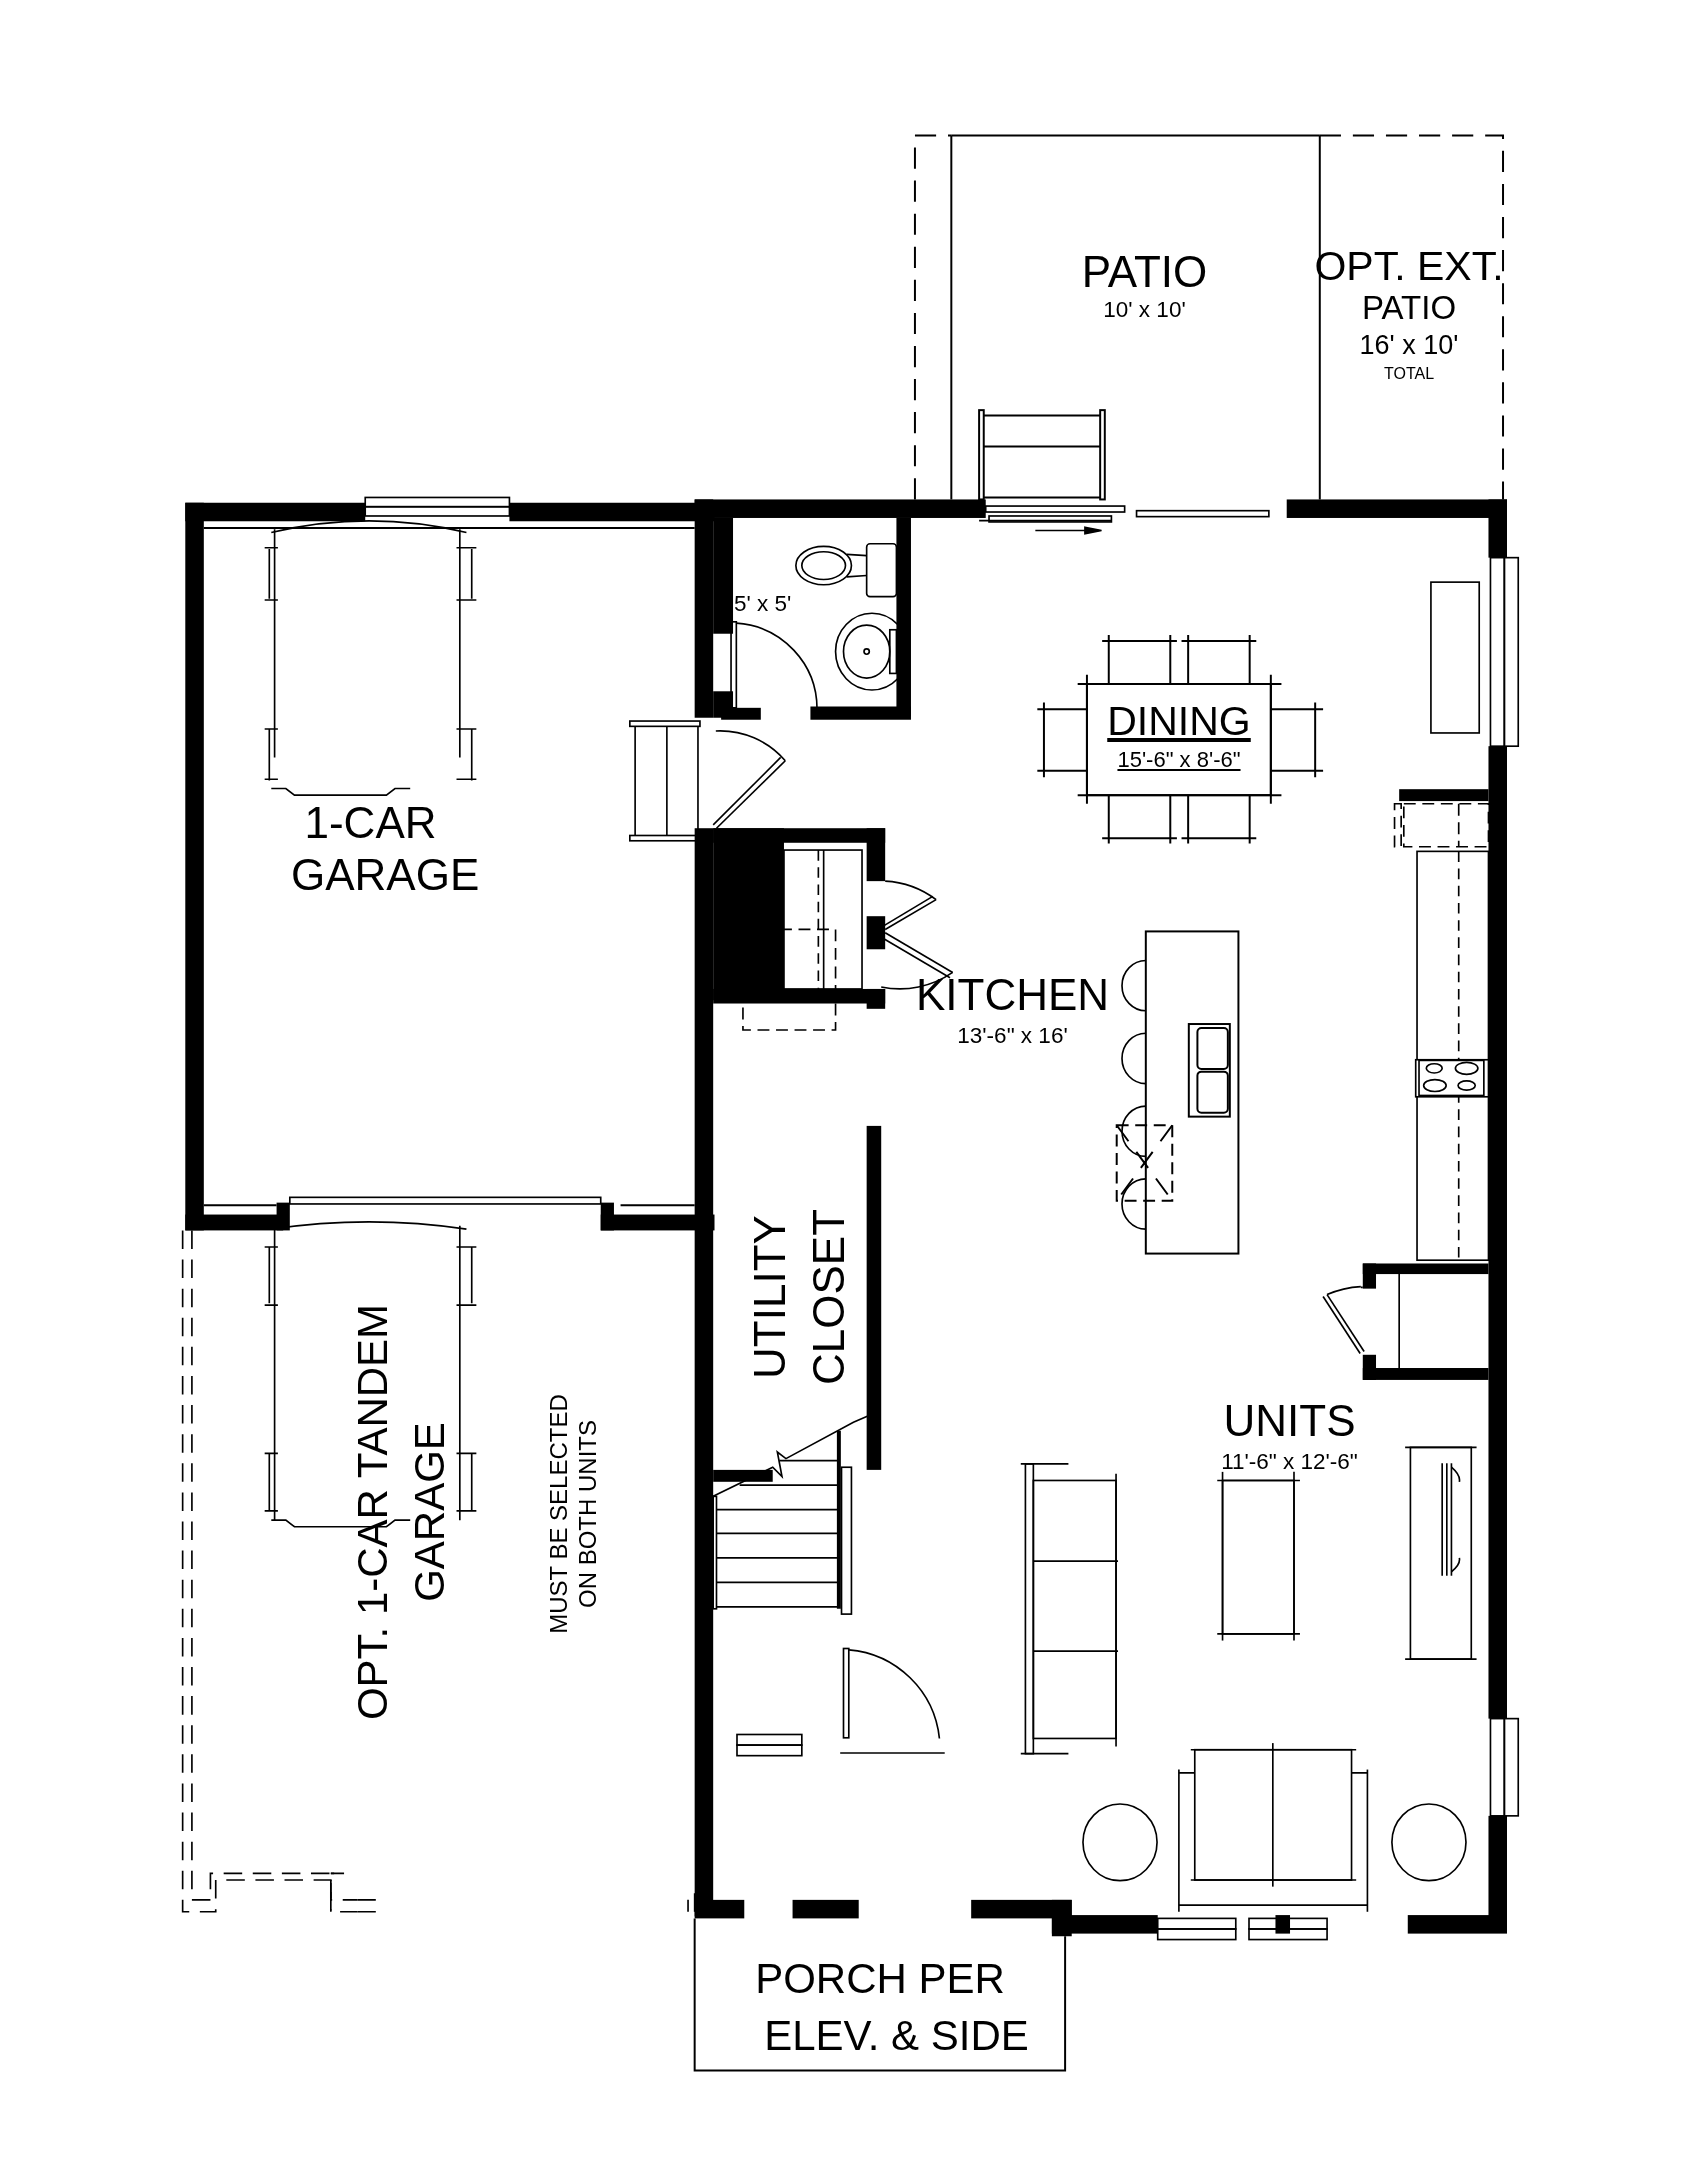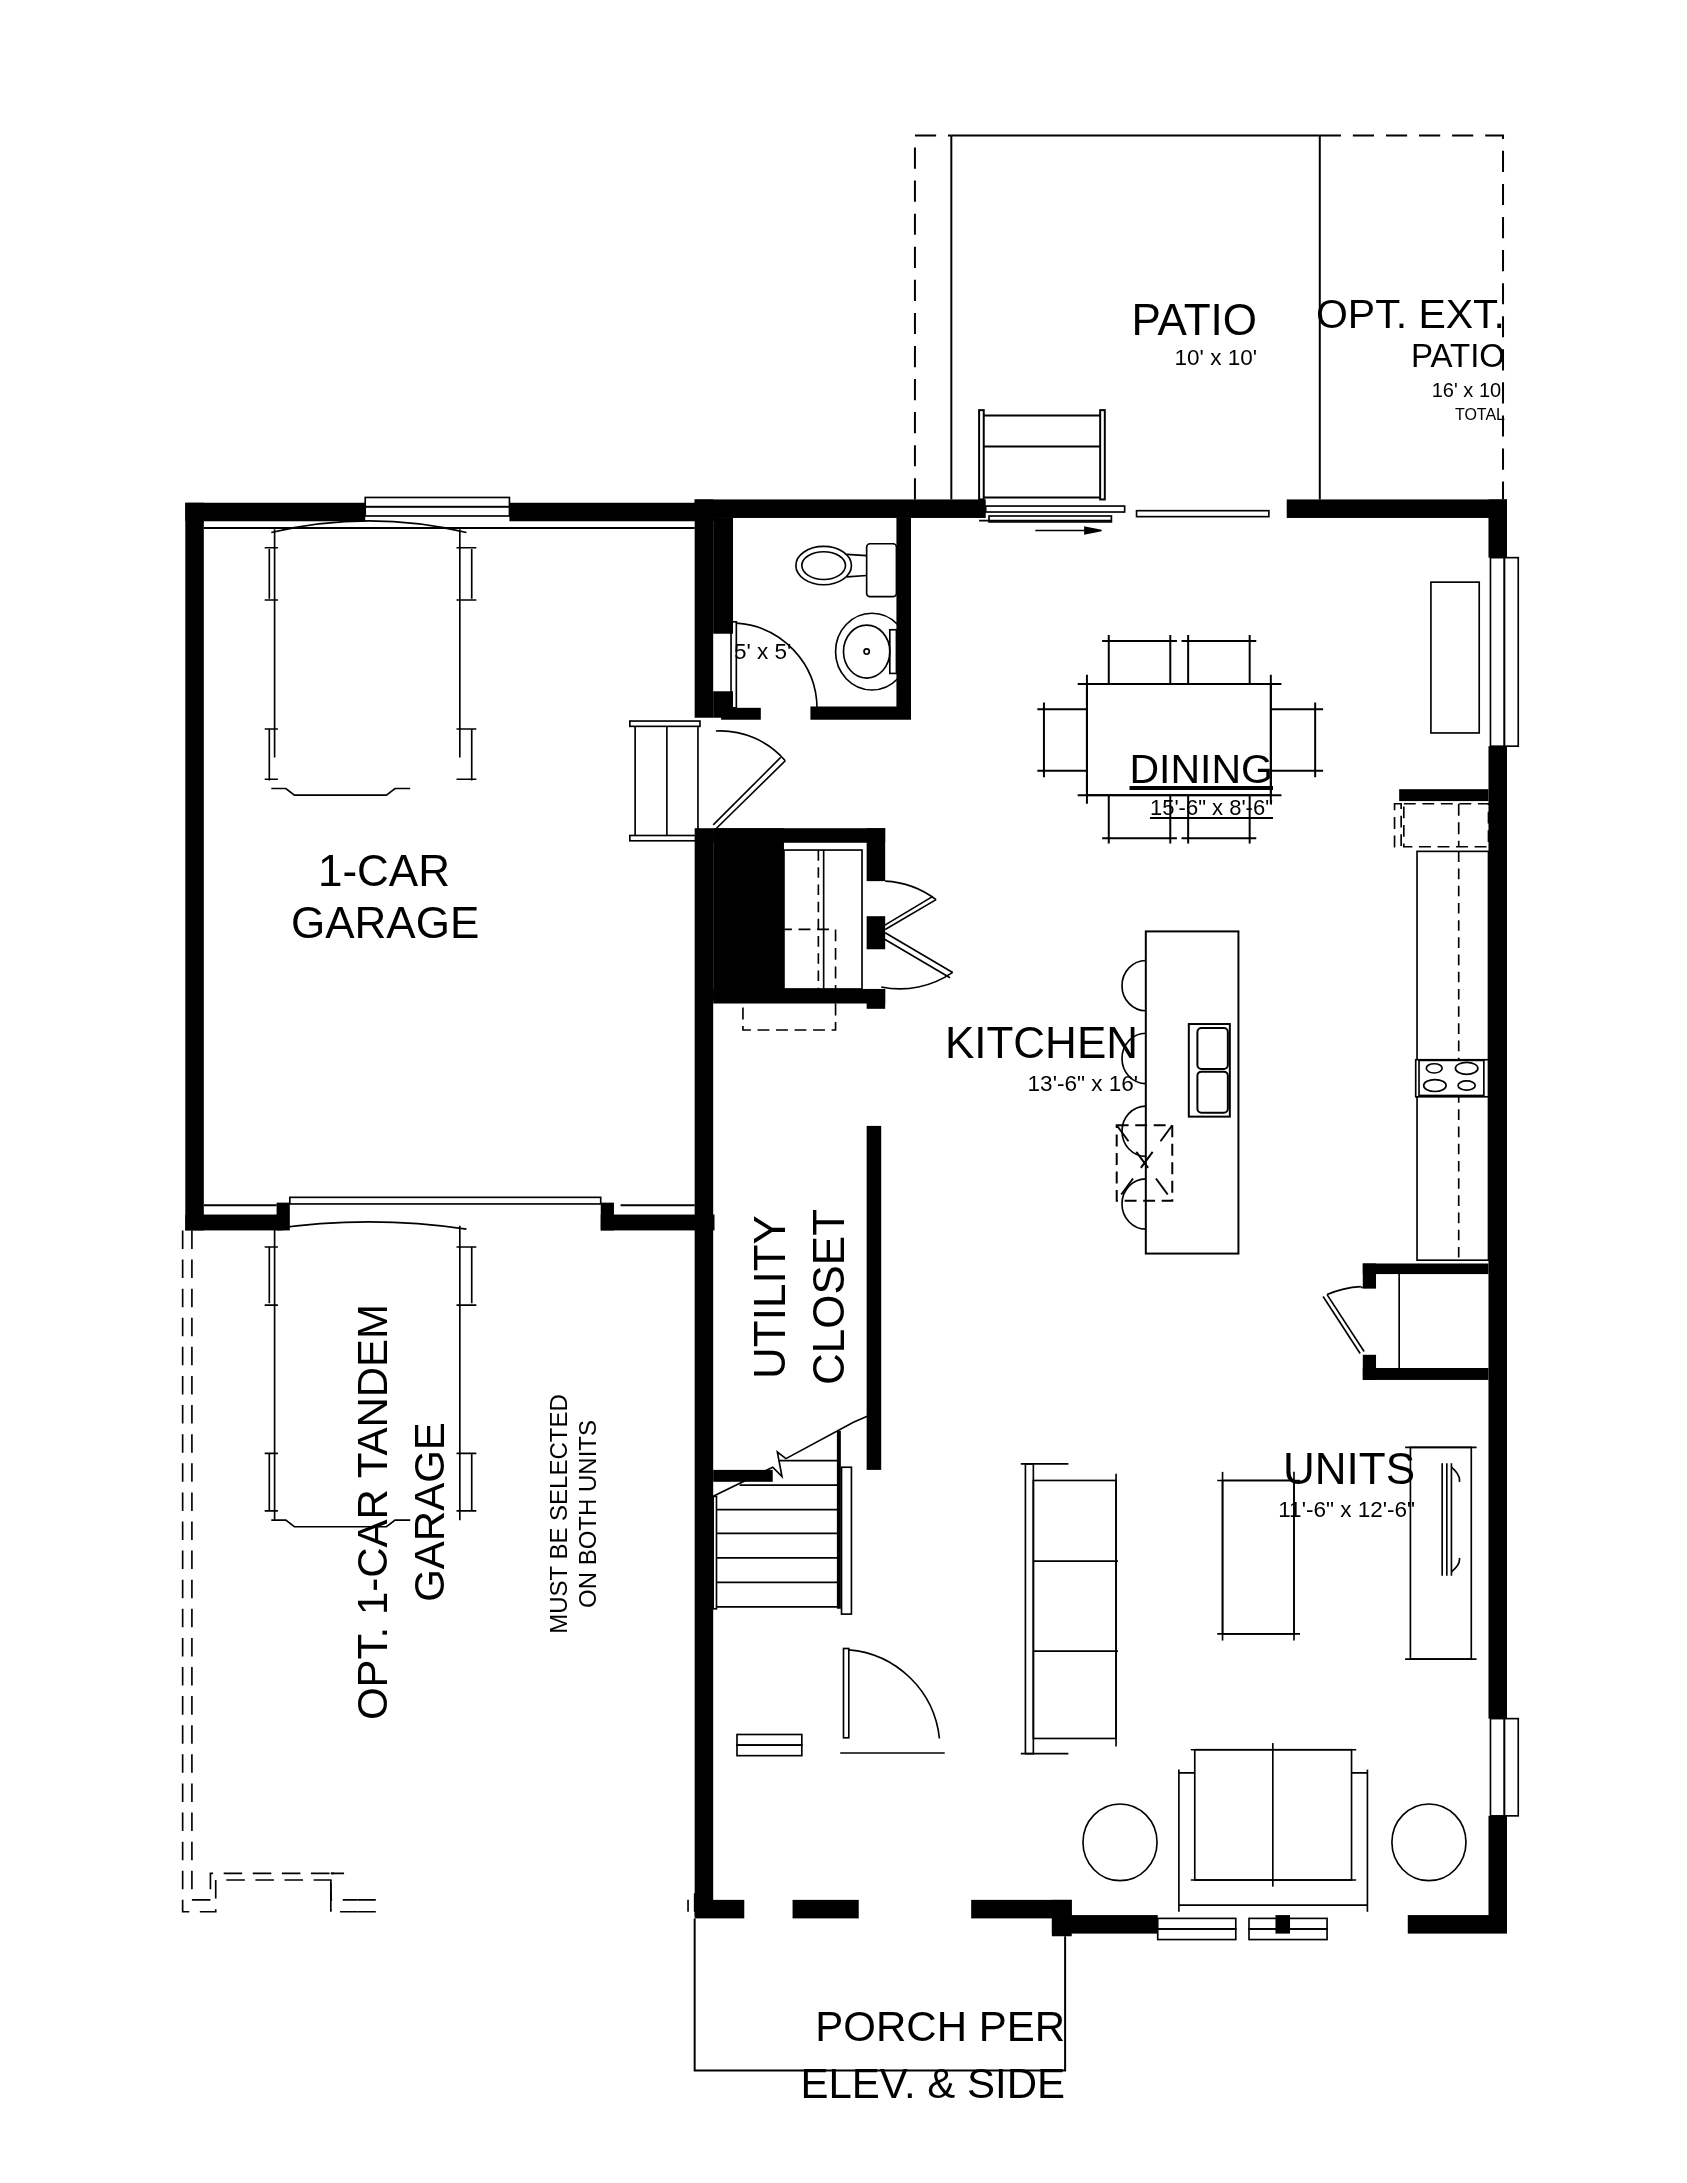--- a/index.html
+++ b/index.html
@@ -1,18 +1,18 @@
 <!DOCTYPE html>
 <html style="font-size:10.6px"><head>
 <meta charset="utf-8">
 <style>
   html, body { margin: 0; padding: 0; background: #ffffff; }
   body { width: 1687px; height: 2183px; position: relative; overflow: hidden; font-family: "Liberation Sans", sans-serif; }
   #plan { position: absolute; left: 0; top: 0; width: 1687px; height: 2183px; }
-  .lbl { position: absolute; text-align: right; color: #000; font-family: "Liberation Sans", sans-serif; line-height: 1; white-space: nowrap; margin-top: 48px; }
+  .lbl { position: absolute; text-align: center; color: #000; font-family: "Liberation Sans", sans-serif; line-height: 1; white-space: nowrap; }
   .room-name { font-size: 44px; }
   .room-dim { font-size: 22.5px; }
   .rot { position: absolute; transform-origin: center center; text-align: center; white-space: nowrap; line-height: 1.05; }
 </style>
 </head>
 <body>
 
 <svg id="plan" viewBox="0 0 2550 3300" xmlns="http://www.w3.org/2000/svg">
   <g fill="none" stroke="#000" stroke-width="3">
 
@@ -337,21 +337,21 @@
 </svg>
 
 <div class="lbl" style="left:1032px; top:250px; width:225px;">
   <div class="room-name">PATIO</div>
   <div class="room-dim" style="margin-top:5.3px;">10' x 10'</div>
 </div>
 
 <div class="lbl" style="left:1313px; top:246px; width:192px;">
   <div style="font-size:41px;">OPT. EXT.</div>
   <div style="font-size:33px; margin-top:4px;">PATIO</div>
-  <div style="font-size:20px; margin-top:8px;">16' x 10'</div>
+  <div style="font-size:27px; margin-top:8px;">16' x 10'</div>
   <div style="font-size:16px; margin-top:6.6px;">TOTAL</div>
 </div>
 
 <div class="lbl" style="left:734px; top:593px; font-size:22.5px;">5' x 5'</div>
 
 <div class="lbl" style="left:1085px; top:701px; width:188px;text-decoration:underline;">
   <div class="room-name" style="font-size:41px;">DINING</div>
   <div class="room-dim" style="margin-top:6.6px; font-size:22px;">15'-6" x 8'-6"</div>
 </div>
 

